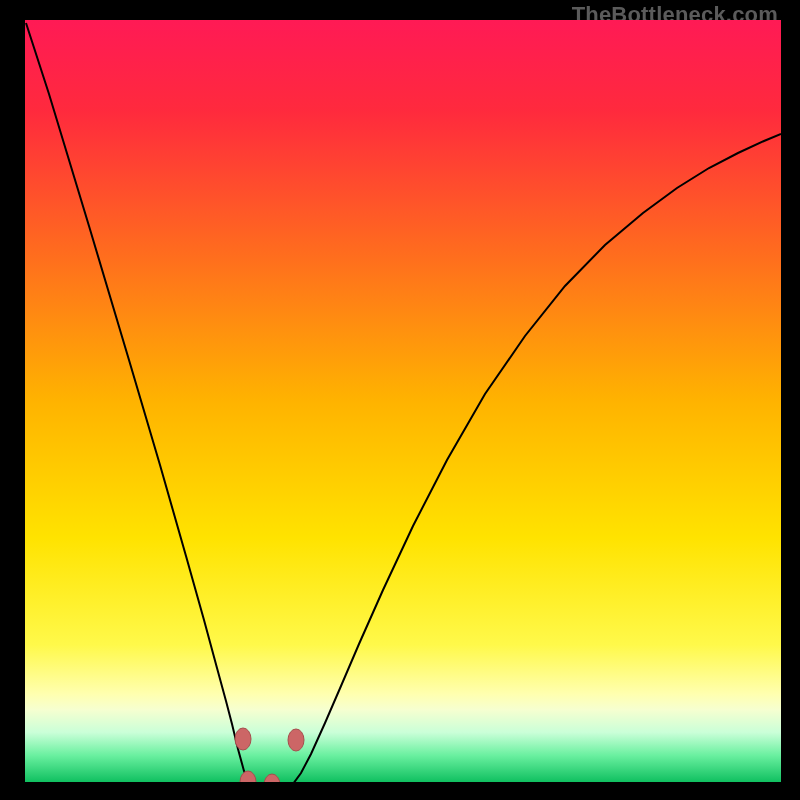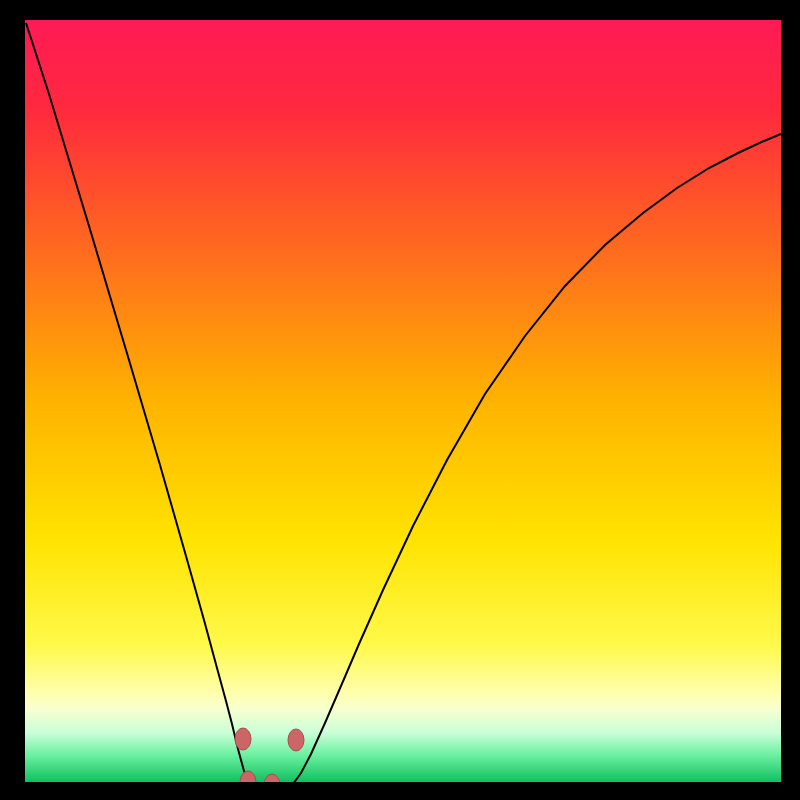--- a/index.html
+++ b/index.html
@@ -46,20 +46,21 @@
     font-weight: 600;
     color: #5b5b5b;
     letter-spacing: 0.2px;
   }
 </style>
 </head>
 <body>
 
 <div class="stage">
 
+  <div class="watermark">TheBottleneck.com</div>
 
   <div class="plot-area">
 
     <svg class="gradient-bg" viewBox="0 0 756 762" preserveAspectRatio="none">
       <defs>
         <linearGradient id="bgGrad" x1="0" y1="0" x2="0" y2="1">
             <stop offset="0%" stop-color="#ff1a55"></stop>
             <stop offset="12%" stop-color="#ff2a3d"></stop>
             <stop offset="30%" stop-color="#ff6a1f"></stop>
             <stop offset="50%" stop-color="#ffb300"></stop>

